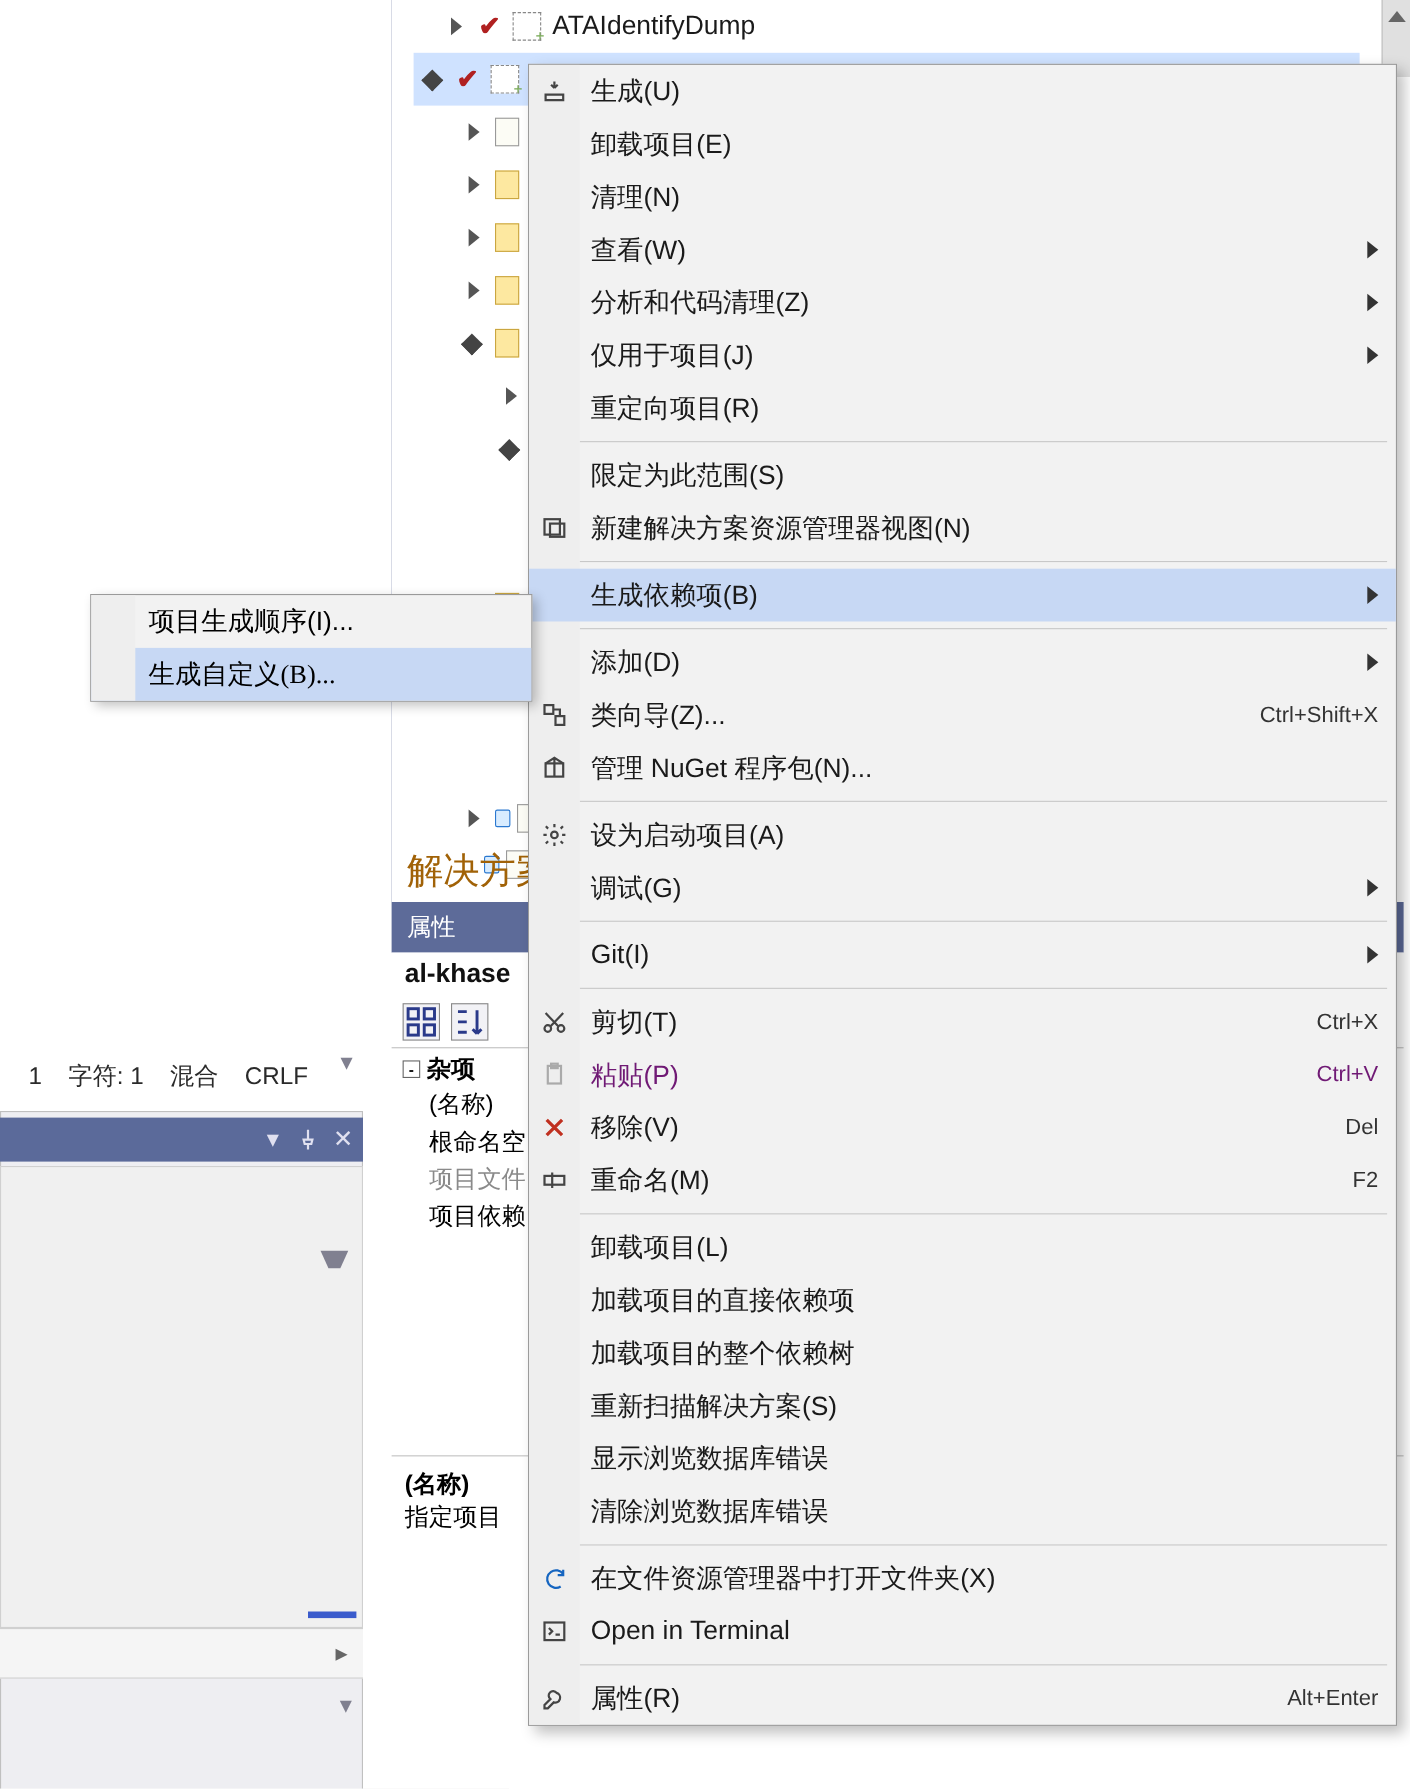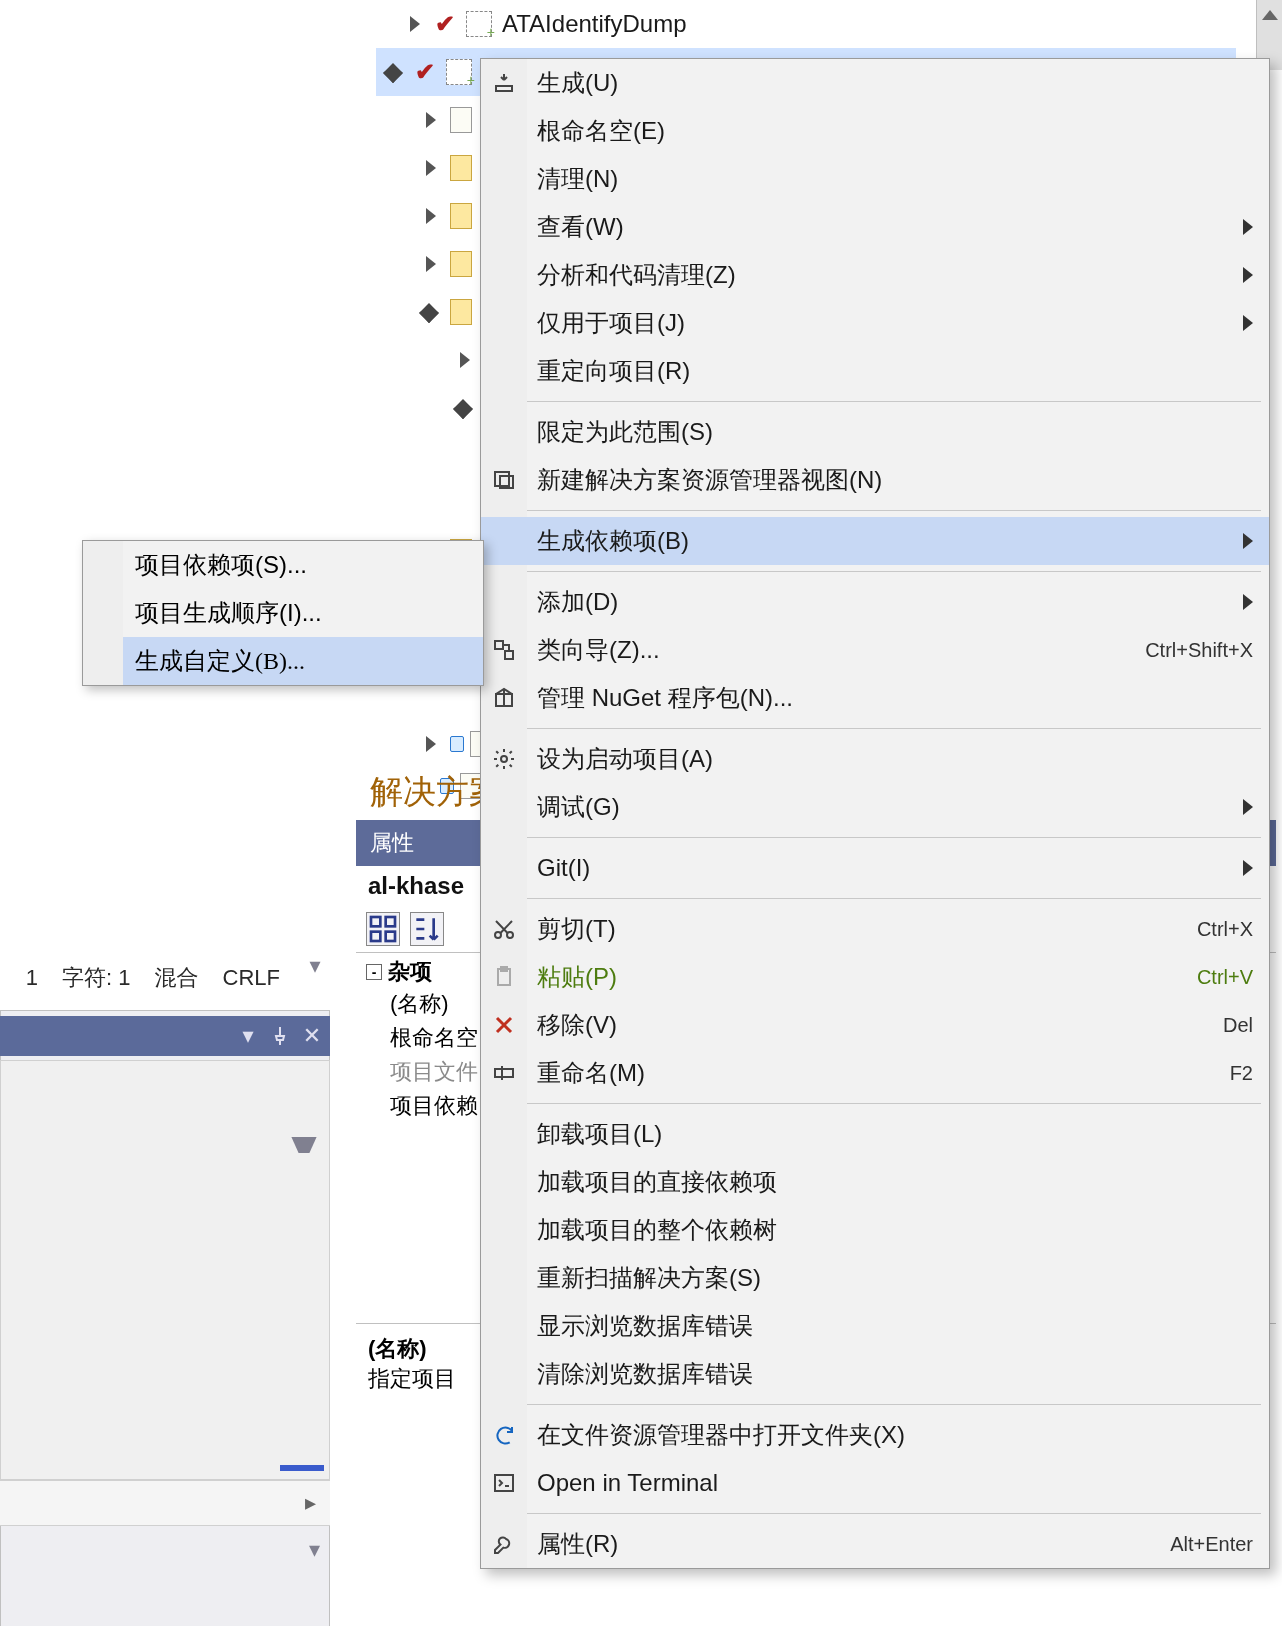--- a/index.html
+++ b/index.html
@@ -268,21 +268,21 @@
   .ctx-item {
     height: 48px;
     display: flex;
     align-items: center;
     position: relative;
     padding-left: 56px;
     padding-right: 16px;
     gap: 12px;
   }
   .ctx-item.hover { background: #c7d8f4; }
-  .ctx-item.disabled .lbl, .ctx-item.disabled .sc { color: #4d7c0f; }
+  .ctx-item.disabled .lbl, .ctx-item.disabled .sc { color: #701a75; }
   .ctx-item .lbl { flex: 1; white-space: nowrap; font-size: 24px; }
   .ctx-item .sc  { color: #333; font-size: 20px; }
   .ctx-item .arrow {
     width: 0; height: 0;
     border-style: solid;
     border-width: 8px 0 8px 10px;
     border-color: transparent transparent transparent #333;
   }
   .ctx-sep {
     height: 1px; background: #c8c8c8;
@@ -473,43 +473,40 @@
     <div class="title">(名称)</div>
     <div>指定项目</div>
   </div>
 </div>
 
 <div class="scrollbar-stub"></div>
 
 <div class="sub-menu">
   <div class="iconcol"></div>
   <div class="sub-item">
-    <span>项目依赖项(S)...</span>
-  </div>
-  <div class="sub-item">
     <span>项目生成顺序(I)...</span>
   </div>
   <div class="sub-item hover">
     <span>生成自定义(B)...</span>
   </div>
 </div>
 
 <div class="ctx-menu">
   <div class="iconcol"></div>
 
   <div class="ctx-item">
     <span class="ctx-icon">
       <svg viewBox="0 0 24 24" fill="none" stroke="currentColor" stroke-width="2">
           <path d="M12 3v6m0 0l-3-3m3 3l3-3M4 15h16v5H4z"></path>
         </svg>
     </span>
     <span class="lbl">生成(U)</span>
   </div>
   <div class="ctx-item">
-      <span class="lbl">根命名空(E)</span>
+      <span class="lbl">卸载项目(E)</span>
     </div>
   <div class="ctx-item">
       <span class="lbl">清理(N)</span>
     </div>
   <div class="ctx-item">
       <span class="lbl">查看(W)</span>
       <span class="arrow"></span>
     </div>
   <div class="ctx-item">
       <span class="lbl">分析和代码清理(Z)</span>

